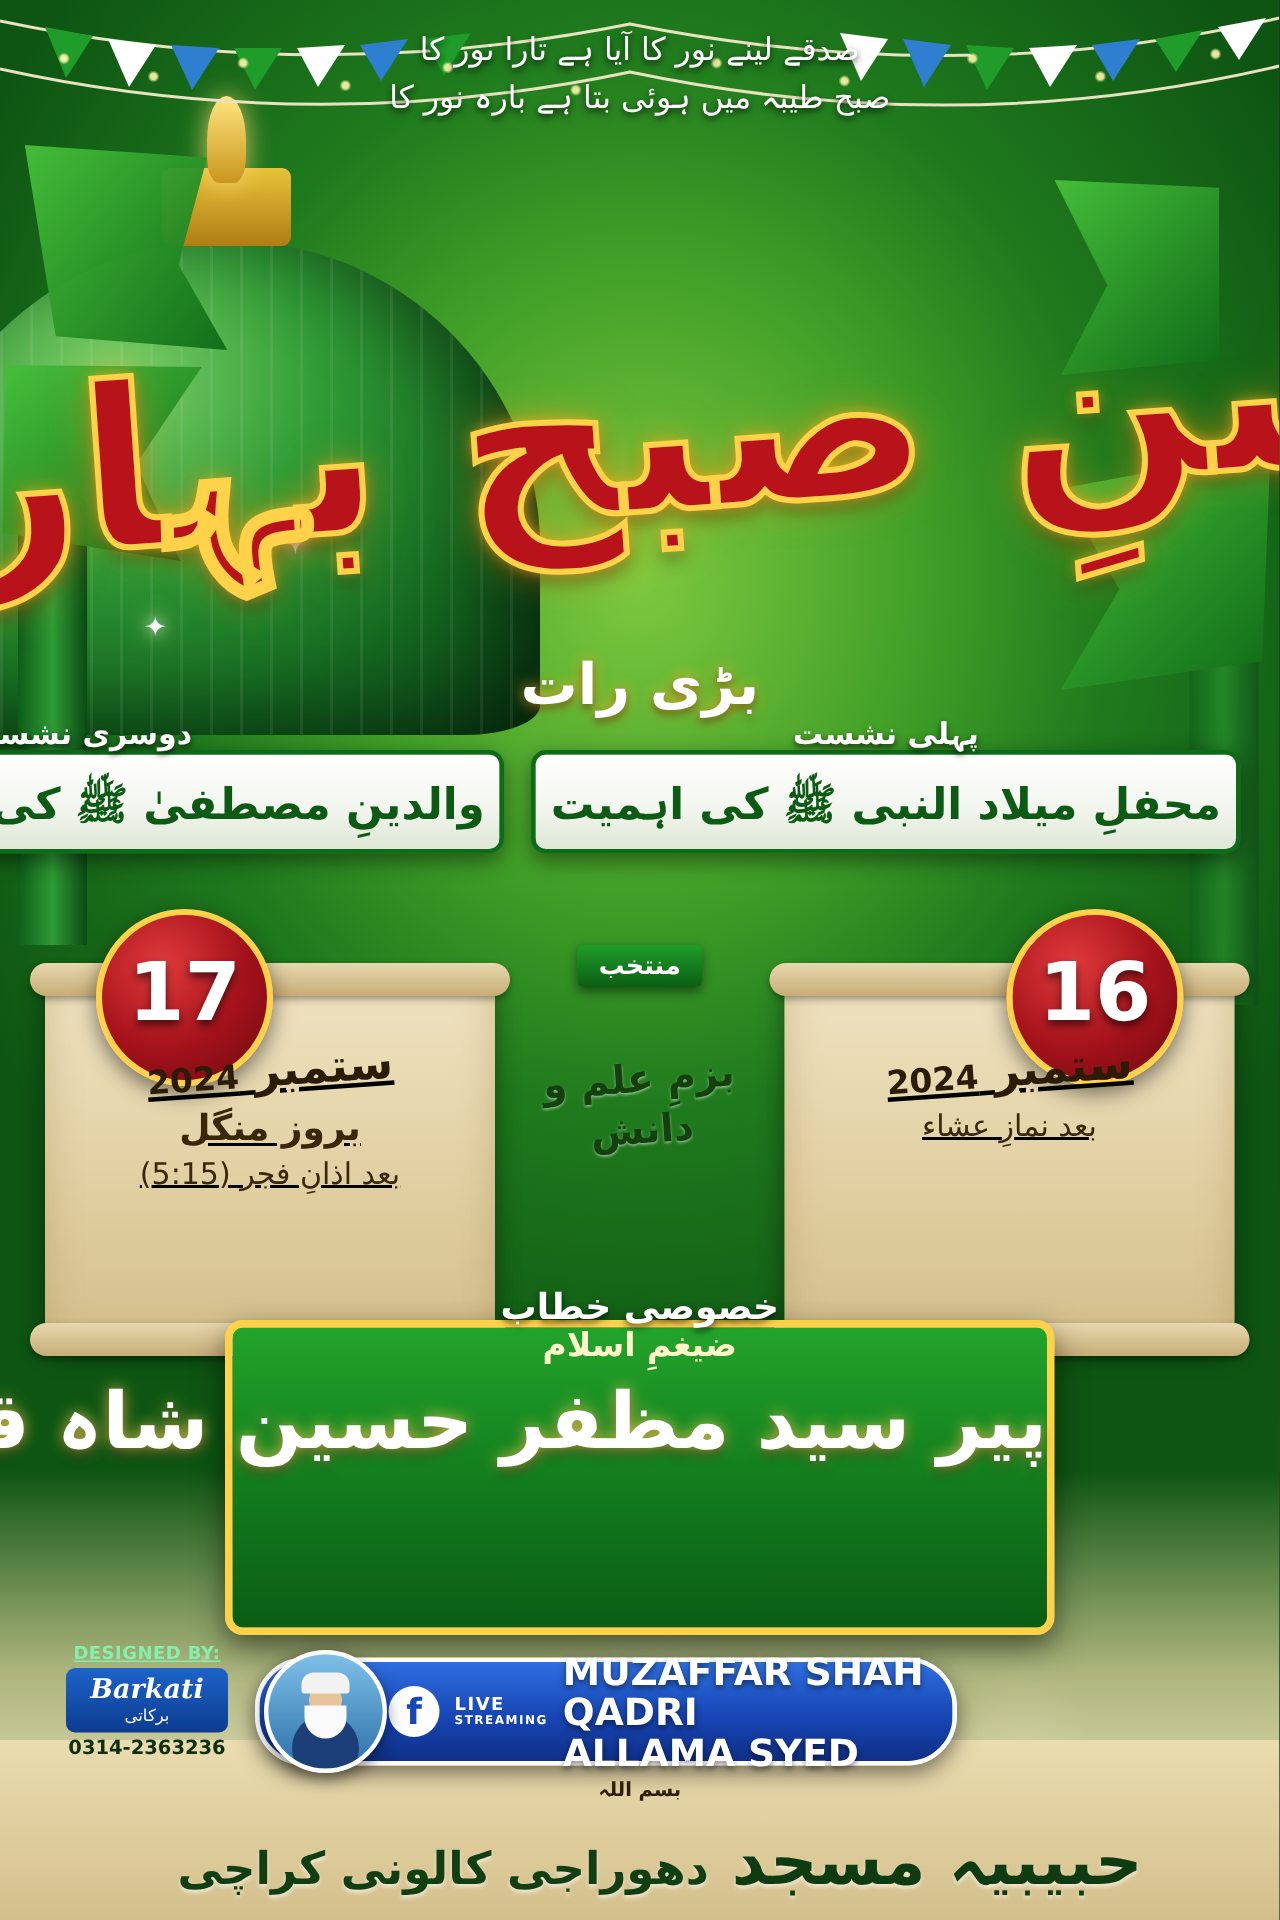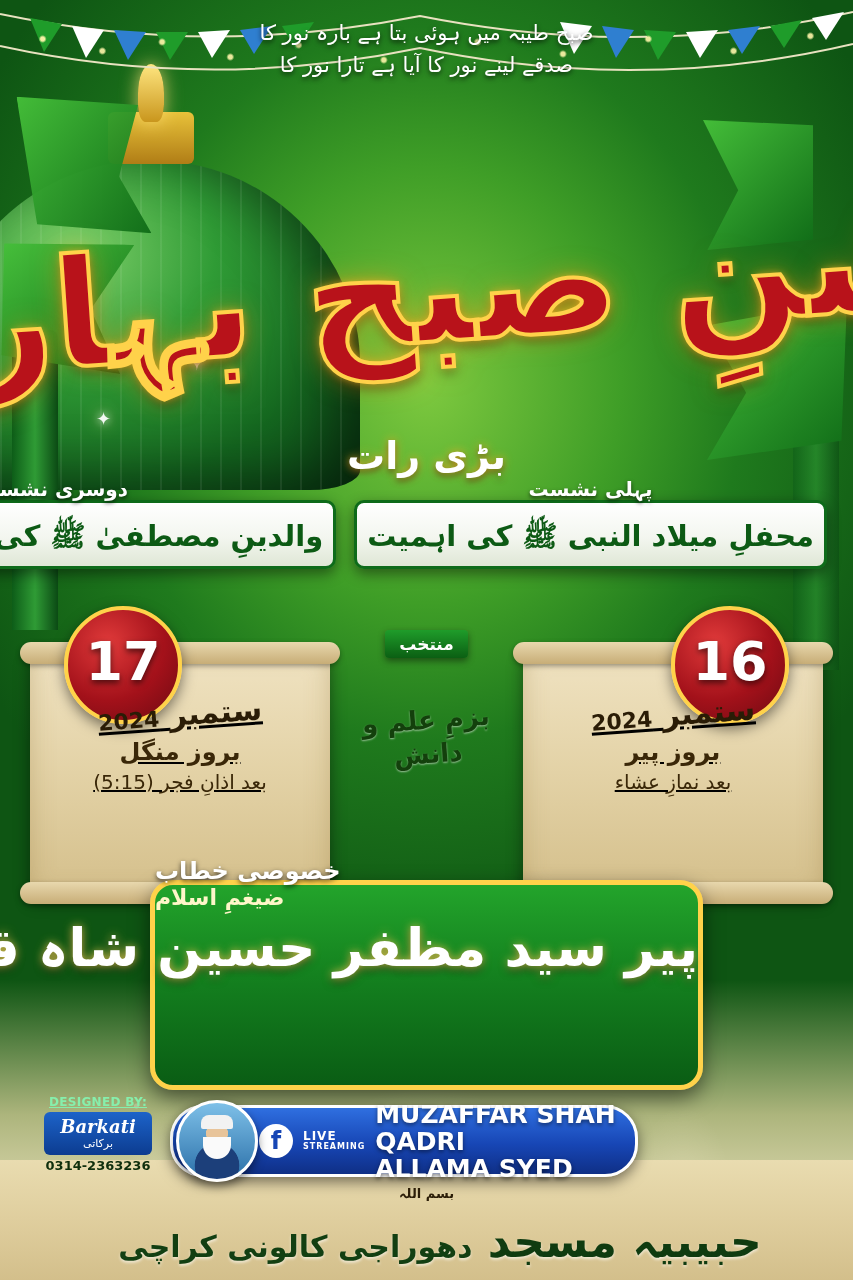--- a/index.html
+++ b/index.html
@@ -311,26 +311,26 @@
     text-shadow: 0 1px 2px rgba(255,255,255,.55);
     transform: rotate(-4deg);
   }
 
   
   .speaker-panel {
     position: absolute;
     left: 150px; right: 150px;
     top: 880px;
     height: 200px;
-    border-radius: 23px;
+    border-radius: 12px;
     background: linear-gradient(180deg,#23a42b 0%,#14811f 45%,#0a5d14 100%);
     border: 5px solid #ffd24a;
     box-shadow: 0 8px 20px rgba(0,0,0,.5);
     direction: rtl;
-    text-align: left;
+    text-align: center;
     z-index: 8;
   }
   .speaker-kicker {
     position: absolute;
     top: -28px; left: 0; right: 0;
     font-size: 24px;
     font-weight: bold;
     color: #ffffff;
     text-shadow: 0 2px 5px rgba(0,0,0,.7);
   }
@@ -503,22 +503,22 @@
         <polygon points="812,18 844,12 826,40" fill="#ffffff"></polygon>
       </g>
     </svg>
   </div>
   <div class="lights"></div>
 
   <span class="sparkle" style="left:186px;top:346px;">✦</span>
   <span class="sparkle" style="left:96px;top:408px;font-size:18px;">✦</span>
 
   <div class="couplet">
+    <div>صدقے لینے نور کا آیا ہے تارا نور کا</div>
     <div>صبح طیبہ میں ہوئی بتا ہے بارہ نور کا</div>
-    <div>صدقے لینے نور کا آیا ہے تارا نور کا</div>
   </div>
 
   <div class="title-wrap">
     <div class="title-main">جشنِ صبح بہاراں</div>
     <div class="title-sub">بڑی رات</div>
   </div>
 
   <div class="sessions">
     <div class="session">
       <div class="session-tag">پہلی نشست</div>
@@ -531,21 +531,20 @@
   </div>
 
   <div class="scrolls">
 
     <div class="scroll right">
       <div class="day-badge">16</div>
       <div class="scroll-month">
         <span>ستمبر</span>
         <span class="scroll-year">2024</span>
       </div>
-      <div class="scroll-day">بروز پیر</div>
       <div class="scroll-time">بعد نمازِ عشاء</div>
     </div>
 
     <div class="scroll left">
       <div class="day-badge">17</div>
       <div class="scroll-month">
         <span>ستمبر</span>
         <span class="scroll-year">2024</span>
       </div>
       <div class="scroll-day">بروز منگل</div>

